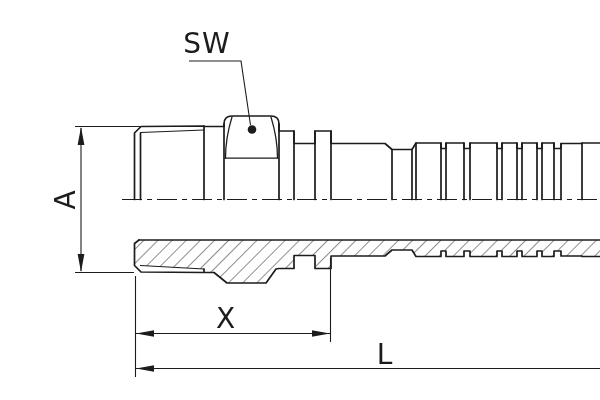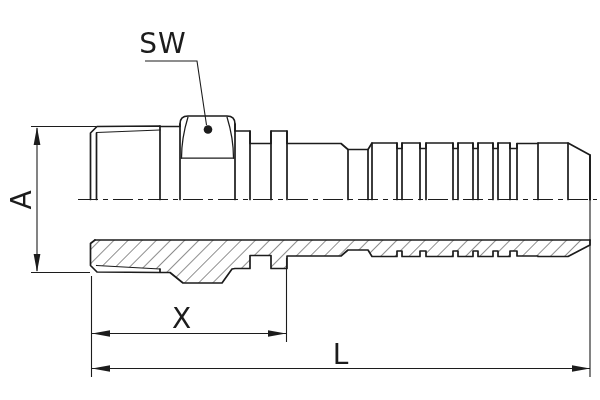--- a/index.html
+++ b/index.html
@@ -8,20 +8,21 @@
     width: 600px;
     height: 400px;
     background: #ffffff;
     overflow: hidden;
   }
   .stage {
     position: relative;
     width: 504px;
     height: 400px;
     background: var(--bg, #ffffff);
+    margin-left: 44px;
   }
   svg { display: block; }
   .ol   { stroke: var(--line, #1c1c1c); fill: none; stroke-width: 1.7; stroke-linejoin: round; stroke-linecap: round; }
   .thin { stroke: var(--line, #1c1c1c); fill: none; stroke-width: 1.25; stroke-linecap: round; }
   .dim  { stroke: var(--line, #1c1c1c); fill: none; stroke-width: 1.1; stroke-linecap: butt; }
   .cl   { stroke: var(--line, #1c1c1c); fill: none; stroke-width: 1.1; stroke-dasharray: 20 5 5 5; }
   .arrow, .dot { fill: var(--line, #1c1c1c); stroke: none; }
   .hatchfill { fill: url(#hatch); stroke: none; }
   text.lbl {
     fill: var(--line, #1c1c1c);

